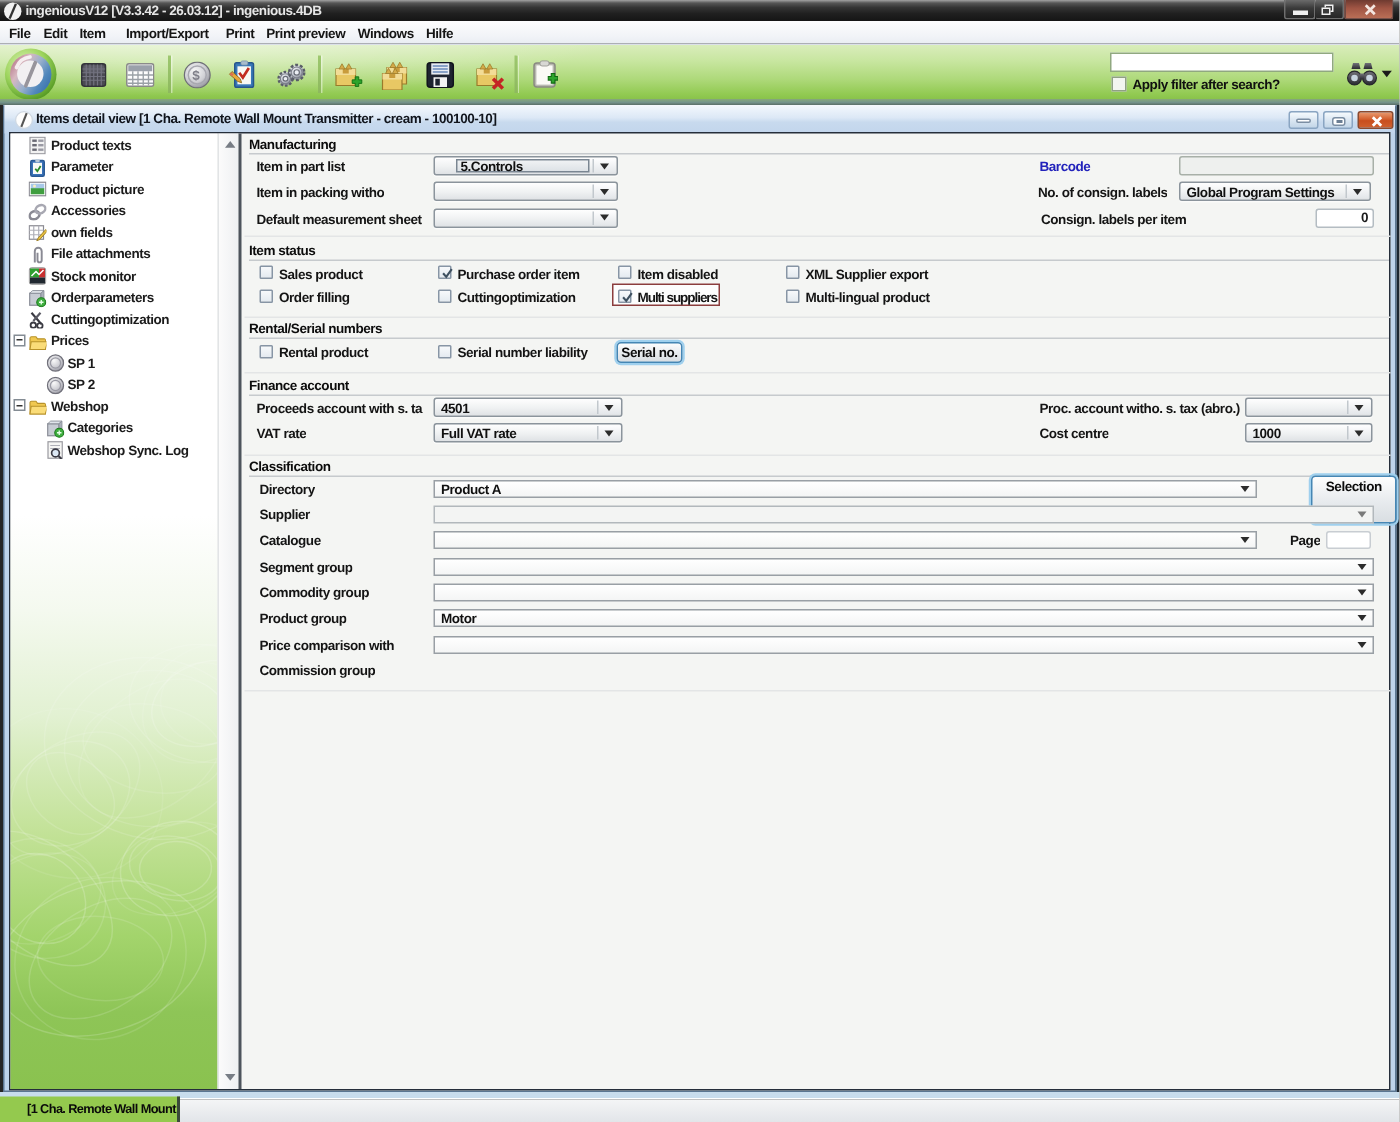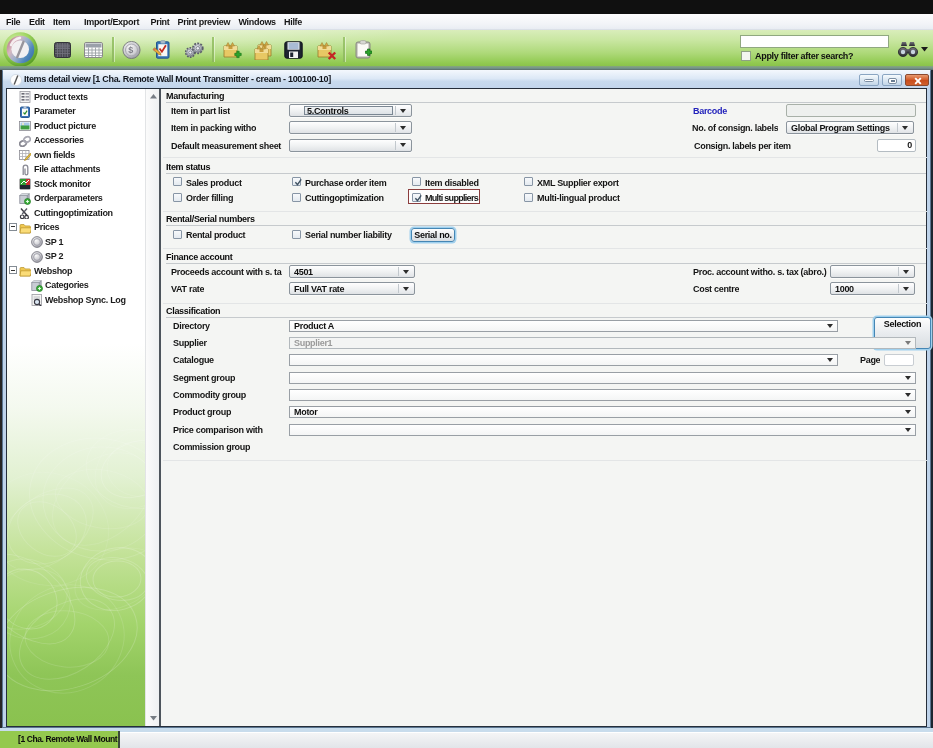--- a/index.html
+++ b/index.html
@@ -61,20 +61,39 @@
 
 #bstrip{left:0;top:728px;width:933px;height:4px;background:#c8dcec}
 #sbar{left:0;top:732px;width:933px;height:16px;background:linear-gradient(#f4f5f6,#e2e5e9);border-top:1px solid #fff}
 #slab{left:0;top:731px;width:120px;height:17px;background:#94c94e;border-right:2px solid #3a4a3a;
   line-height:17px;padding-left:18px;color:#0a0a0a;font-size:8.5px;letter-spacing:-0.4px;white-space:nowrap;overflow:hidden}
 .eL{left:0;top:70px;width:2px;height:658px;background:#262626}
 .eR{left:931px;top:70px;width:2px;height:658px;background:#1c2630}
 </style></head><body>
 <div id="app">
 
+<div class="ab" id="tbar">
+<svg class="ab" style="left:2px;top:1px" width="13" height="13">
+        <circle cx="6.5" cy="6.5" r="5.8" fill="#f2f2f2"></circle>
+        <line x1="8.6" y1="1.6" x2="4.4" y2="11.4" stroke="#333" stroke-width="1.6"></line>
+      </svg>
+<div class="ab tt">ingeniousV12 [V3.3.42 - 26.03.12] - ingenious.4DB</div>
+<div class="ab" style="left:856px;top:0;width:21px;height:13px;border:1px solid #6e6e6e;border-top:none;border-radius:0 0 2px 2px;background:linear-gradient(#6b6b6b,#3a3a3a 45%,#262626)">
+        <div class="ab" style="left:5px;top:7px;width:10px;height:2.5px;background:#f0f0f0"></div>
+      </div>
+<div class="ab" style="left:877px;top:0;width:19px;height:13px;border:1px solid #6e6e6e;border-top:none;border-left:none;border-radius:0 0 2px 2px;background:linear-gradient(#6b6b6b,#3a3a3a 45%,#262626)">
+        <div class="ab" style="left:6px;top:3px;width:6px;height:5px;border:1.4px solid #f0f0f0"></div>
+        <div class="ab" style="left:4px;top:5px;width:6px;height:5px;border:1.4px solid #f0f0f0;background:#3a3a3a"></div>
+      </div>
+<div class="ab" style="left:896px;top:0;width:33px;height:13px;border:1px solid #77514a;border-top:none;border-radius:0 0 2px 2px;background:linear-gradient(#6e3a30,#a05544 45%,#b96e56);color:#fff">
+        <svg class="ab" style="left:12px;top:2px" width="9" height="9">
+          <path d="M1.5 1.5 L7.5 7.5 M7.5 1.5 L1.5 7.5" stroke="#f4e6e0" stroke-width="1.8"></path>
+        </svg>
+      </div>
+</div>
 <div class="ab" id="menu">
 <span style="left:6px">File</span>
 <span style="left:29px">Edit</span>
 <span style="left:53px">Item</span>
 <span style="left:84px">Import/Export</span>
 <span style="left:150.5px">Print</span>
 <span style="left:177.5px">Print preview</span>
 <span style="left:238.5px">Windows</span>
 <span style="left:284px">Hilfe</span>
 </div>
@@ -518,21 +537,20 @@
 <div class="hdr" style="left:166px;top:305px">Classification</div>
 <div class="hline" style="top:316.5px"></div>
 <div class="lb" style="left:173px;top:319.5px">Directory</div>
 <div class="cw" style="left:289px;top:319.5px;width:549px;height:12px">
       <div class="tx" style="right:14px">Product A</div>
       <div class="ar"></div>
     </div>
 <div class="btn" style="left:874px;top:317.3px;width:57px;height:32px;line-height:13px">Selection</div>
 <div class="lb" style="left:173px;top:337.4px">Supplier</div>
 <div class="cw" style="left:289px;top:337.4px;width:627px;height:12px;background:#f3f4f3;border-color:#b2b8bc">
-      <div class="tx" style="right:14px;color:#9a9a9a">Supplier1</div>
       <div class="ar" style="border-top-color:#7a7a7a"></div>
     </div>
 <div class="lb" style="left:173px;top:354.3px">Catalogue</div>
 <div class="cw" style="left:289px;top:354.3px;width:549px;height:12px">
       <div class="ar"></div>
     </div>
 <div class="lb" style="left:860px;top:354.3px">Page</div>
 <div class="tb" style="left:884px;top:353.8px;width:30px;height:12px;background:#fff;border-color:#c8cdd2"></div>
 <div class="lb" style="left:173px;top:371.6px">Segment group</div>
 <div class="cw" style="left:289px;top:371.6px;width:627px;height:12px">

